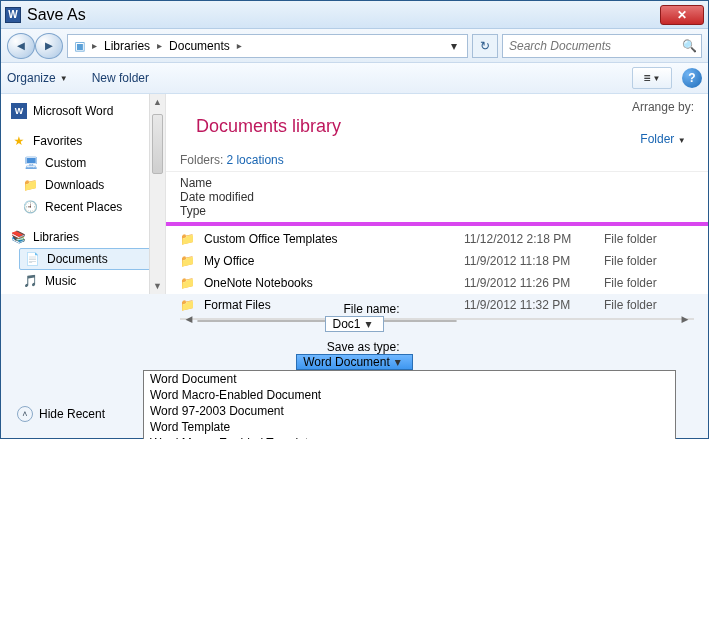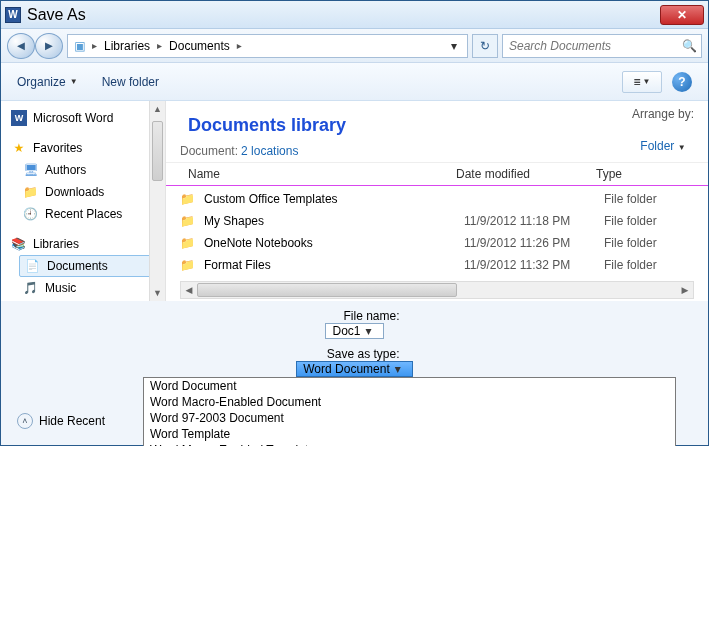--- a/index.html
+++ b/index.html
@@ -14,21 +14,21 @@
   .nav-btns { display:flex; gap:0; }
   .nav-btn { width:28px; height:26px; border-radius:50%; background: radial-gradient(circle at 30% 30%, #fff, #a9c6e4); border:1px solid #7ea4cc; display:flex; align-items:center; justify-content:center; color:#33597f; font-size:13px; cursor:pointer;}
   .addr { flex:1; height:24px; background:#fff; border:1px solid #a6bed8; display:flex; align-items:center; padding:0 4px; gap:4px;}
   .addr .seg { color:#000; padding:0 3px; cursor:pointer;}
   .addr .sep { color:#555; font-size:10px;}
   .addr-drop { width:18px; display:flex; align-items:center; justify-content:center; color:#333; cursor:pointer;}
   .refresh { width:26px; height:24px; border:1px solid #a6bed8; background:#eaf3fb; display:flex; align-items:center; justify-content:center; color:#2b5a8b; cursor:pointer;}
   .search { width:200px; height:24px; border:1px solid #a6bed8; background:#fff; display:flex; align-items:center; padding:0 4px;}
   .search input { border:none; outline:none; flex:1; color:#c2410c; font-style:italic; background:transparent;}
   .search .mag { color:#2b5a8b; cursor:pointer;}
-  .toolbar { height:38px; background:linear-gradient(#f7fbff,#e7f0fa); border-bottom:1px solid #cfe0f1; display:flex; align-items:center; padding:0 16px; gap:24px;}
+  .toolbar { height:31px; background:linear-gradient(#f7fbff,#e7f0fa); border-bottom:1px solid #cfe0f1; display:flex; align-items:center; padding:0 6px; gap:24px;}
   .toolbar .tb { color:#1a3e6e; cursor:pointer; display:flex; align-items:center; gap:4px;}
   .toolbar .right { margin-left:auto; display:flex; align-items:center; gap:10px;}
   .view-btn { width:40px; height:22px; border:1px solid #b8cee4; background:linear-gradient(#fff,#e8f1fa); border-radius:2px; display:flex; align-items:center; justify-content:center; gap:2px; cursor:pointer;}
   .help { width:20px; height:20px; border-radius:50%; background:radial-gradient(circle at 30% 30%,#6fb3f2,#1e6bb8); color:#fff; display:flex; align-items:center; justify-content:center; font-weight:bold; cursor:pointer;}
   .body { display:flex; background:#fff; height:200px; }
   .side { width:165px; border-right:1px solid #e3e3e3; padding:6px 4px; overflow:hidden; position:relative;}
   .side-scroll { position:absolute; right:0; top:0; bottom:0; width:16px; background:#f0f0f0; border-left:1px solid #ddd;}
   .side-scroll .thumb { position:absolute; left:2px; right:2px; top:20px; height:60px; background:linear-gradient(#e8e8e8,#cfcfcf); border:1px solid #b8b8b8; border-radius:2px;}
   .side-scroll .arr { position:absolute; left:0; right:0; height:16px; display:flex; align-items:center; justify-content:center; color:#666; font-size:9px;}
   .side-scroll .arr.up{top:0;} .side-scroll .arr.dn{bottom:0;}
@@ -38,26 +38,26 @@
   .ic.word{ background:#2b579a; color:#fff; font-size:9px; font-weight:bold;}
   .ic.star{ color:#f5b301;}
   .ic.folder{ color:#f0b94a;}
   .ic.lib{ color:#3a8ac6;}
   .ic.doc{ color:#5aa0d8;}
   .ic.music{ color:#3a8ac6;}
   .ic.desk{ color:#4a90d9;}
   .ic.clock{ color:#6a8aae;}
   .main { flex:1; display:flex; flex-direction:column; }
   .lib-head { padding:6px 14px 4px; border-bottom:1px solid #eee; display:flex; align-items:flex-start;}
-  .lib-head h2 { margin:8px; color:#1d4ed8; font-weight:bold; font-size:18px;}
+  .lib-head h2 { margin:16px; color:#be185d; font-weight:normal; font-size:18px;}
   .lib-head .sub { color:#666; font-size:11px;}
   .lib-head .sub a { color:#1a66b3; text-decoration:none;}
   .arrange { margin-left:auto; font-size:11px; color:#555; display:flex; gap:18px; align-items:center;flex-direction:column;}
   .arrange a { color:#1a66b3; cursor:pointer;}
-  .cols { display:flex; padding:4px 22px; color:#333; border-bottom:1px solid #d946ef; font-size:11px;}
+  .cols { display:flex; padding:4px 14px; color:#333; border-bottom:4px solid #d946ef; font-size:11px;flex-direction:column;}
   .cols .c1{flex:1;} .cols .c2{width:140px;} .cols .c3{width:90px;}
   .rows { padding:2px 14px; }
   .row { display:flex; align-items:center; padding:3px 0; cursor:pointer;}
   .row .c1{flex:1; display:flex; align-items:center; gap:8px;} .row .c2{width:140px; color:#555;} .row .c3{width:90px; color:#555;}
   .hscroll { height:18px; margin:0 14px 2px; background:#f0f0f0; border:1px solid #ddd; position:relative;}
   .hscroll .thumb { position:absolute; top:1px; bottom:1px; left:16px; width:260px; background:linear-gradient(#e8e8e8,#cfcfcf); border:1px solid #b8b8b8; border-radius:2px;}
   .hscroll .arr { position:absolute; top:0; bottom:0; width:16px; display:flex; align-items:center; justify-content:center; color:#666; font-size:9px;}
   .hscroll .arr.l{left:0;} .hscroll .arr.r{right:0;}
   .form { padding:8px 16px 4px; background:#f0f5fb;}
   .form-row { display:flex; align-items:center; margin-bottom:8px; position:relative;flex-direction:column;}
@@ -126,21 +126,21 @@
           <span class="ic word">W</span>
           <span>Microsoft Word</span>
         </div>
       <div style="height:8px"></div>
       <div class="tree-item">
           <span class="ic star">★</span>
           <span>Favorites</span>
         </div>
       <div class="tree-item" style="padding-left:18px">
           <span class="ic desk">🖥</span>
-          <span>Authors</span>
+          <span>Custom</span>
         </div>
       <div class="tree-item" style="padding-left:18px">
           <span class="ic folder">📁</span>
           <span>Downloads</span>
         </div>
       <div class="tree-item" style="padding-left:18px">
           <span class="ic clock">🕘</span>
           <span>Recent Places</span>
         </div>
       <div style="height:8px"></div>
@@ -160,44 +160,45 @@
         <div class="arr up">▲</div>
         <div class="thumb"></div>
         <div class="arr dn">▼</div>
       </div>
     </div>
 
     <div class="main">
       <div class="lib-head">
         <div>
           <h2>Documents library</h2>
-          <div class="sub"><span>Document:</span> <a>2 locations</a></div>
+          <div class="sub"><span>Folders:</span> <a>2 locations</a></div>
         </div>
         <div class="arrange">
           <span>Arrange by:</span>
           <a><span>Folder</span> <span class="tri">▼</span></a>
         </div>
       </div>
       <div class="cols">
         <div class="c1">Name</div>
         <div class="c2">Date modified</div>
         <div class="c3">Type</div>
       </div>
       <div class="rows" id="rows">
           <div class="row">
             <div class="c1">
               <span class="ic folder">📁</span>
               <span>Custom Office Templates</span>
             </div>
-            <div class="c3">File folder</div>
-          </div>
-          <div class="row">
-            <div class="c1">
-              <span class="ic folder">📁</span>
-              <span>My Shapes</span>
+            <div class="c2">11/12/2012 2:18 PM</div>
+            <div class="c3">File folder</div>
+          </div>
+          <div class="row">
+            <div class="c1">
+              <span class="ic folder">📁</span>
+              <span>My Office</span>
             </div>
             <div class="c2">11/9/2012 11:18 PM</div>
             <div class="c3">File folder</div>
           </div>
           <div class="row">
             <div class="c1">
               <span class="ic folder">📁</span>
               <span>OneNote Notebooks</span>
             </div>
             <div class="c2">11/9/2012 11:26 PM</div>

